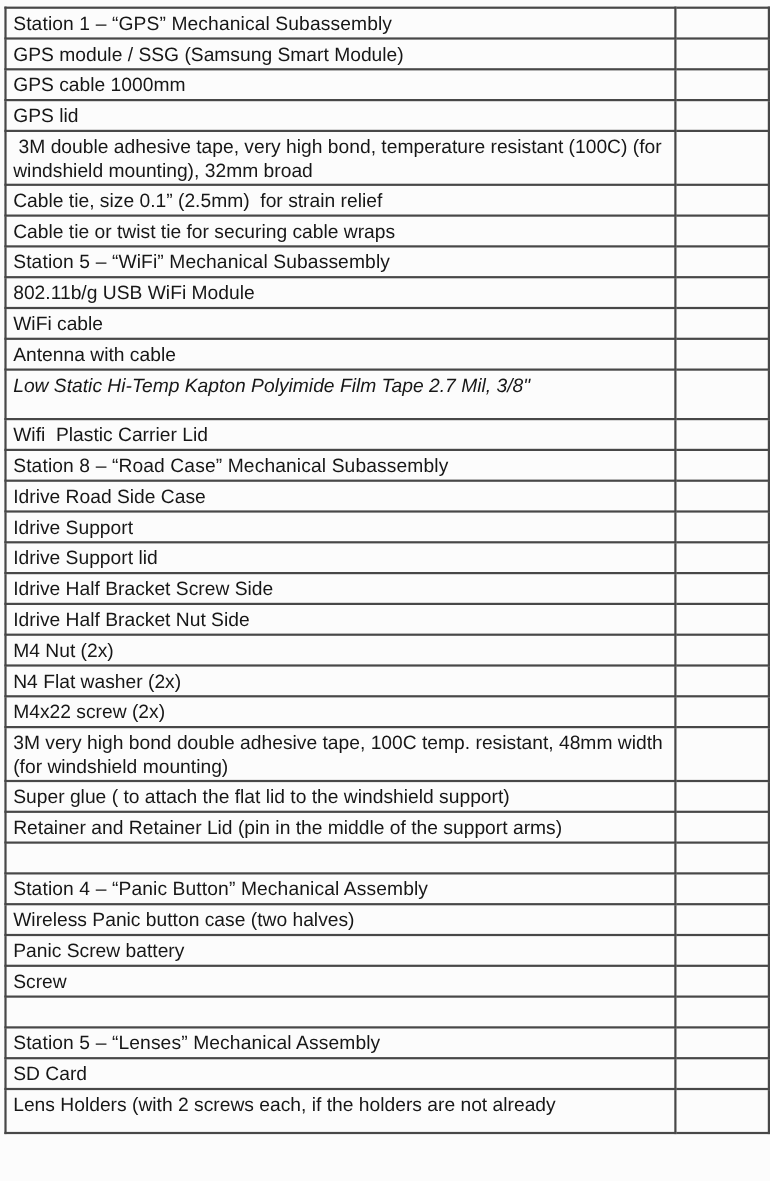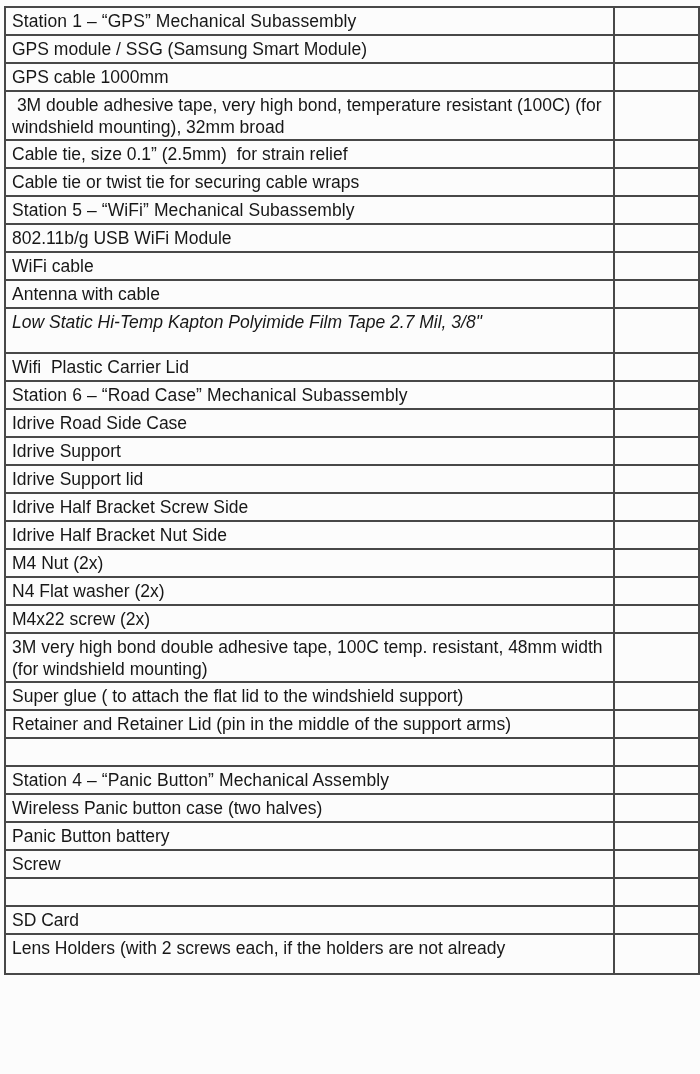--- a/index.html
+++ b/index.html
@@ -62,20 +62,24 @@
       <td class="check"></td>
     </tr>
     <tr class="r-single">
       <td class="item">GPS module / SSG (Samsung Smart Module)</td>
       <td class="check"></td>
     </tr>
     <tr class="r-single">
       <td class="item">GPS cable 1000mm</td>
       <td class="check"></td>
     </tr>
+    <tr class="r-single">
+      <td class="item">GPS lid</td>
+      <td class="check"></td>
+    </tr>
     <tr class="r-double">
       <td class="item"> 3M double adhesive tape, very high bond, temperature resistant (100C) (for windshield mounting), 32mm broad</td>
       <td class="check"></td>
     </tr>
     <tr class="r-single">
       <td class="item">Cable tie, size 0.1” (2.5mm)  for strain relief</td>
       <td class="check"></td>
     </tr>
     <tr class="r-single">
       <td class="item">Cable tie or twist tie for securing cable wraps</td>
@@ -99,21 +103,21 @@
     </tr>
     <tr class="r-tall">
       <td class="item">Low Static Hi-Temp Kapton Polyimide Film Tape 2.7 Mil, 3/8"</td>
       <td class="check"></td>
     </tr>
     <tr class="r-single">
       <td class="item">Wifi  Plastic Carrier Lid</td>
       <td class="check"></td>
     </tr>
     <tr class="r-header">
-      <td class="item">Station 6 – “Road Case” Mechanical Subassembly</td>
+      <td class="item">Station 8 – “Road Case” Mechanical Subassembly</td>
       <td class="check"></td>
     </tr>
     <tr class="r-single">
       <td class="item">Idrive Road Side Case</td>
       <td class="check"></td>
     </tr>
     <tr class="r-single">
       <td class="item">Idrive Support</td>
       <td class="check"></td>
     </tr>
@@ -159,29 +163,33 @@
     </tr>
     <tr class="r-header">
       <td class="item">Station 4 – “Panic Button” Mechanical Assembly</td>
       <td class="check"></td>
     </tr>
     <tr class="r-single">
       <td class="item">Wireless Panic button case (two halves)</td>
       <td class="check"></td>
     </tr>
     <tr class="r-single">
-      <td class="item">Panic Button battery</td>
+      <td class="item">Panic Screw battery</td>
       <td class="check"></td>
     </tr>
     <tr class="r-single">
       <td class="item">Screw</td>
       <td class="check"></td>
     </tr>
     <tr class="r-single">
       <td class="item"></td>
+      <td class="check"></td>
+    </tr>
+    <tr class="r-header">
+      <td class="item">Station 5 – “Lenses” Mechanical Assembly</td>
       <td class="check"></td>
     </tr>
     <tr class="r-single">
       <td class="item">SD Card</td>
       <td class="check"></td>
     </tr>
     <tr class="r-last">
       <td class="item">Lens Holders (with 2 screws each, if the holders are not already</td>
       <td class="check"></td>
     </tr>

